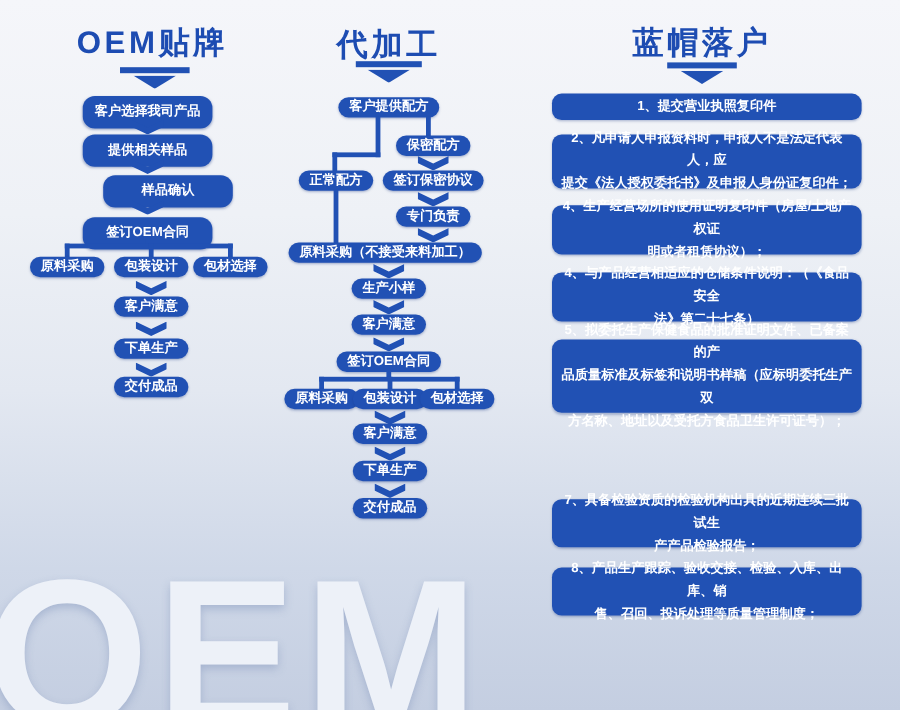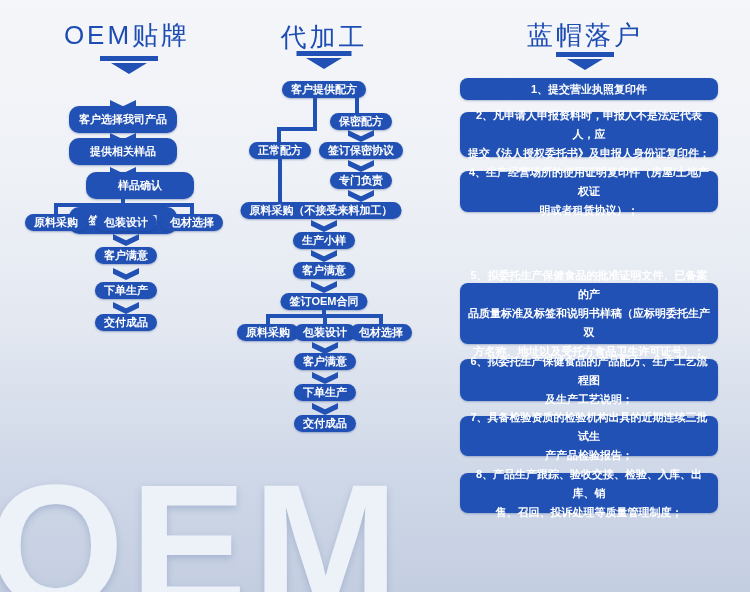--- a/index.html
+++ b/index.html
@@ -9,37 +9,37 @@
     background:linear-gradient(180deg,#f5f6fa 0%,#eef1f6 30%,#e3e8f1 55%,#cfd8e8 80%,#c4cee1 100%);
   }
   .watermark{
     position:absolute;left:-12px;top:458px;line-height:175px;
     font-size:175px;font-weight:bold;letter-spacing:6px;
     color:#edf1f8;text-shadow:0 3px 7px rgba(125,145,185,0.45);
     white-space:nowrap;
   }
   .coltitle{
     position:absolute;transform:translateX(-50%);
-    font-size:26px;font-weight:normal;letter-spacing:3px;
+    font-size:26px;font-weight:bold;letter-spacing:3px;
     color:#1d4cb2;white-space:nowrap;line-height:26px;
   }
   .t-bar{position:absolute;transform:translateX(-50%);height:5px;background:#2151b4;}
   .t-tri{
     position:absolute;transform:translateX(-50%);width:36px;height:11px;background:#2151b4;
     clip-path:polygon(0 0,100% 0,50% 100%);
   }
   .pill{
     position:absolute;transform:translateX(-50%);
     height:17px;line-height:17px;border-radius:10px;
     background:#2151b4;color:#ffffff;
     font-size:11px;font-weight:bold;text-align:center;
     padding:0 9px;white-space:nowrap;
     box-shadow:0 1px 2px rgba(25,55,130,0.35);
   }
-  .pill.fixed{width:98px;padding:5px;margin-top:26px;}
+  .pill.fixed{width:98px;padding:5px;}
   .chev{
     position:absolute;transform:translateX(-50%);width:26px;height:12px;background:#2151b4;
     clip-path:polygon(0 0,50% 52%,100% 0,100% 48%,50% 100%,0 48%);
   }
   .cline{position:absolute;background:#2151b4;}
   .bbox{
     position:absolute;left:460px;width:258px;box-sizing:border-box;
     background:#2151b4;border-radius:8px;color:#ffffff;
     font-size:11px;font-weight:bold;line-height:19px;text-align:center;
     display:flex;align-items:center;justify-content:center;
@@ -131,23 +131,23 @@
 
   <div class="coltitle" style="left:585px;top:22px">蓝帽落户</div>
   <div class="t-bar" style="left:585px;top:52px;width:58px"></div>
   <div class="t-tri" style="left:585px;top:59px"></div>
 
   <div class="bbox" style="top:78px;height:22px">1、提交营业执照复印件</div>
   <div class="bbox" style="top:112px;height:45px">2、凡申请人申报资料时，申报人不是法定代表人，应
 提交《法人授权委托书》及申报人身份证复印件；</div>
   <div class="bbox" style="top:171px;height:41px">4、生产经营场所的使用证明复印件（房屋/土地产权证
 明或者租赁协议）；</div>
+  <div class="bbox" style="top:227px;height:41px">4、与产品经营相适应的仓储条件说明：（《食品安全
+法》第二十七条）</div>
   <div class="bbox" style="top:283px;height:61px">5、拟委托生产保健食品的批准证明文件、已备案的产
 品质量标准及标签和说明书样稿（应标明委托生产双
 方名称、地址以及受托方食品卫生许可证号）；</div>
-  <div class="bbox" style="top:359px;height:42px">6、拟委托生产保健食品的产品配方、生产工艺流程图
-及生产工艺说明；</div>
   <div class="bbox" style="top:416px;height:40px">7、具备检验资质的检验机构出具的近期连续三批试生
 产产品检验报告；</div>
   <div class="bbox" style="top:473px;height:40px">8、产品生产跟踪、验收交接、检验、入库、出库、销
 售、召回、投诉处理等质量管理制度；</div>
 
 </div>
 
 </body></html>

